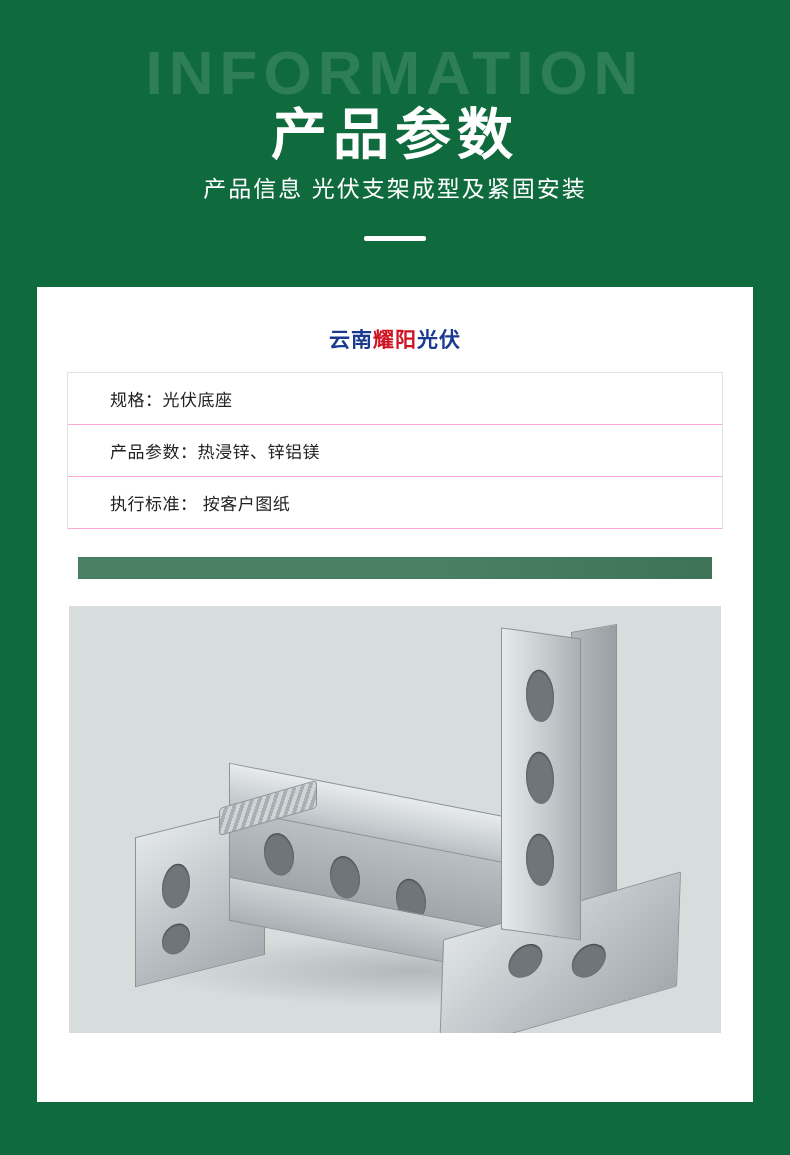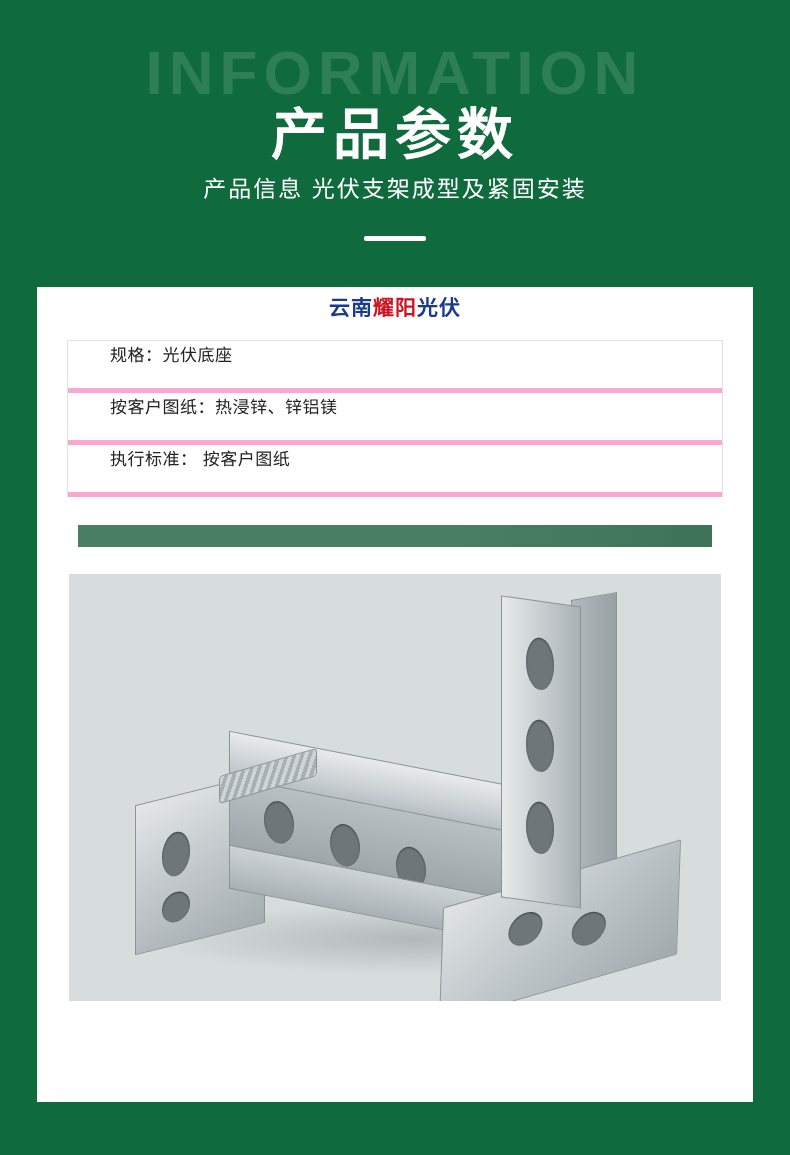--- a/index.html
+++ b/index.html
@@ -79,39 +79,39 @@
     position: absolute;
     left: 37px;
     top: 287px;
     width: 716px;
     height: 815px;
     background: #ffffff;
     box-sizing: border-box;
   }
   .brand {
     text-align: center;
-    padding-top: 4px;
+    padding-top: 36px;
     font-size: 21px;
     font-weight: bold;
     letter-spacing: 1px;
   }
   .brand .b-blue { color: #1a3a8f; }
   .brand .b-red  { color: #cf1322; }
 
   .spec-table {
     margin: 19px 30px 0 30px;
     border: 1px solid #e2e2e2;
     border-bottom: none;
     box-sizing: border-box;
   }
   .spec-row {
-    border-bottom: 5px solid #f9a8d4;
+    border-bottom: 1px solid #f9a8d4;
     height: 52px;
     display: flex;
-    align-items: flex-start;
+    align-items: center;
     padding-left: 42px;
     box-sizing: border-box;
   }
   .spec-row .spec-text {
     font-size: 17px;
     color: #222222;
     letter-spacing: 0.5px;
   }
 
   .bar {
@@ -231,21 +231,21 @@
 
     <div class="brand">
       <span class="b-blue">云南</span><span class="b-red">耀阳</span><span class="b-blue">光伏</span>
     </div>
 
     <div class="spec-table">
       <div class="spec-row">
         <span class="spec-text">规格：光伏底座</span>
       </div>
       <div class="spec-row">
-        <span class="spec-text">按客户图纸：热浸锌、锌铝镁</span>
+        <span class="spec-text">产品参数：热浸锌、锌铝镁</span>
       </div>
       <div class="spec-row">
         <span class="spec-text">执行标准： 按客户图纸</span>
       </div>
     </div>
 
     <div class="bar"></div>
 
     <div class="photo-frame">
       <div class="shadow"></div>

